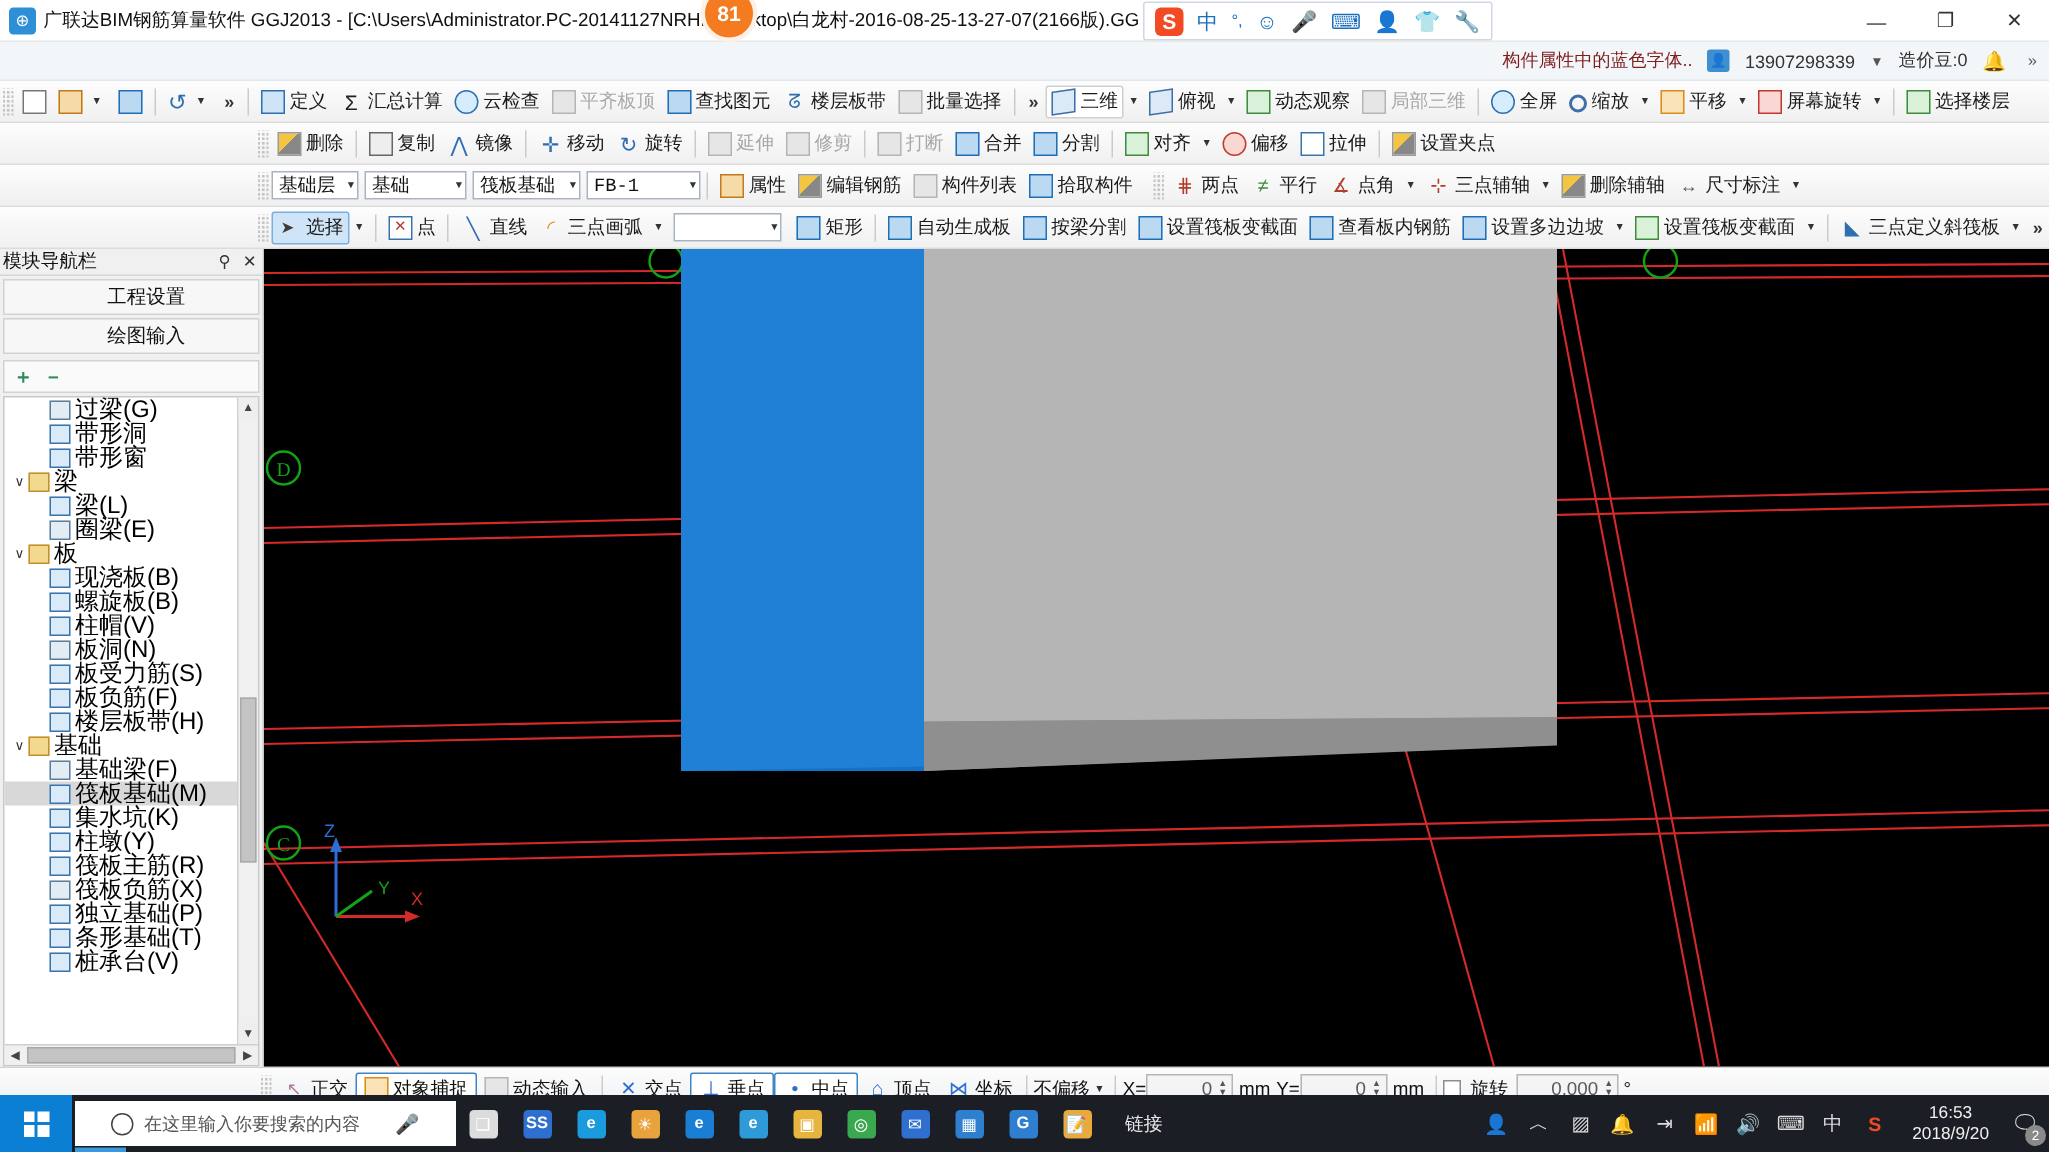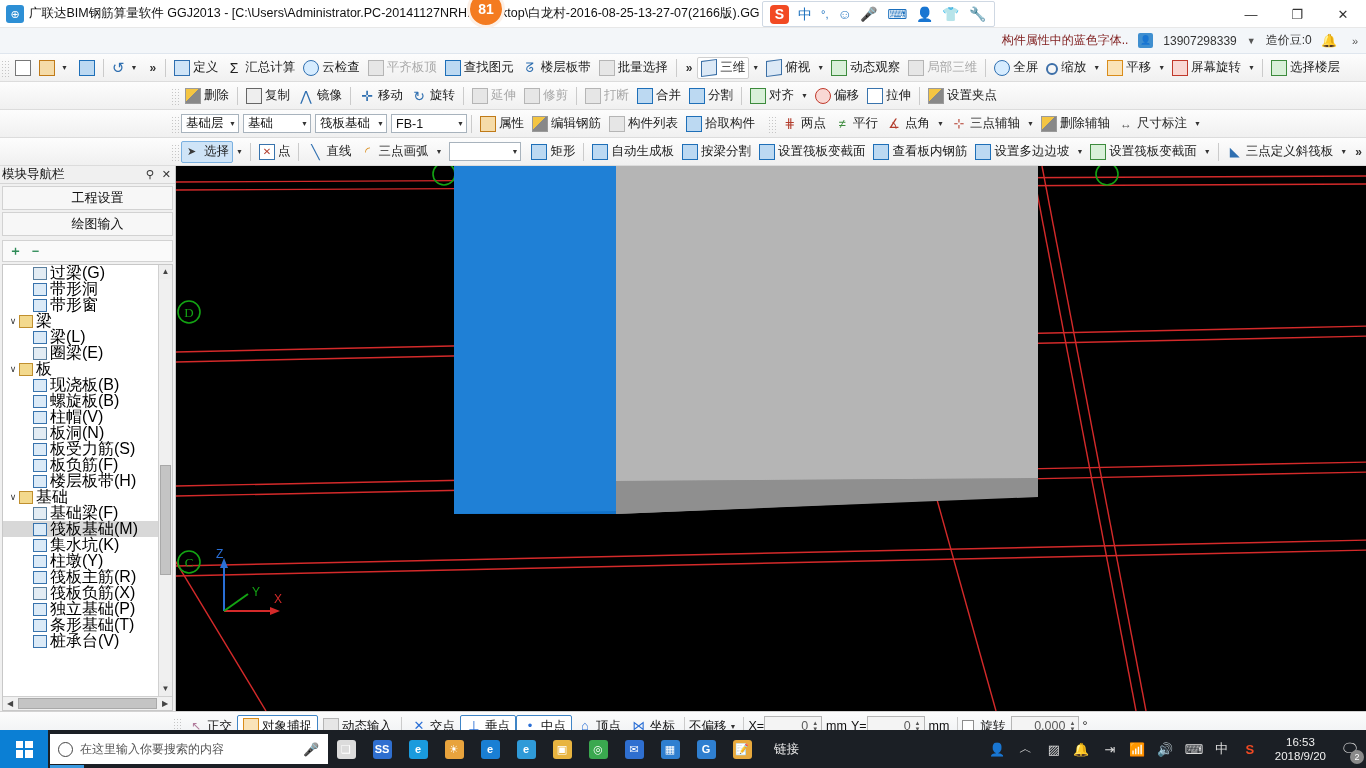--- a/index.html
+++ b/index.html
@@ -96,21 +96,21 @@
   .ico.orange { border:1.6px solid #d98c1a; background:#fae3b8; }
   .ico.circ { border:1.6px solid #2f6fb0; border-radius:50%; background:#d6ecff; }
   .ico.mag { border:2px solid #3d6fa8; border-radius:50%; width:12px; height:12px; margin-top:2px;}
   .ico.pen { background:linear-gradient(135deg,#f4c542 45%,#888 46%); border:1px solid #9a9a9a; }
   .ico.arrow { border:0; background:none; }
   .ico.arrow::after{ content:"\27A4"; font-size:11px; color:#3a3a3a; position:absolute; left:2px; top:1px;}
 
   .combo {
     height:19px; border:1px solid #a8b3bd; background:#fff; display:inline-flex;
     align-items:center; justify-content:space-between; font-size:12.5px;
-    padding:0 2px 0 4px; color:#111; flex:none;
+    padding:0 2px 0 4px; color:#111; flex:none;font-family:Liberation Mono, monospace;
   }
   .combo .cv { white-space:nowrap; overflow:hidden; }
   .combo .cb { font-size:7px; color:#333; padding-left:6px; }
 
   
   .body { display:flex; height:545px; }
 
   
   .nav {
     width:176px; background:#f0f0f0; border-right:1px solid #c6c6c6;
@@ -206,22 +206,22 @@
 
   
   .taskbar {
     position:absolute; left:0; bottom:0; width:1366px; height:38px; background:#1b1f25;
     display:flex; align-items:center; color:#e8e8e8;
   }
   .startbtn { width:48px; height:38px; background:#0b7fd4; display:flex; align-items:center; justify-content:center;}
   .winlogo { width:17px; height:17px; display:grid; grid-template-columns:1fr 1fr; grid-gap:2px;}
   .winlogo i { background:#fff; display:block; }
   .searchbox {
-    width:278px; height:30px; background:#fff; margin-left:2px; display:flex; align-items:center;
-    color:#555; font-size:12px; padding:0 8px; gap:7px;
+    width:254px; height:30px; background:#fff; margin-left:2px; display:flex; align-items:center;
+    color:#555; font-size:12px; padding:0 24px; gap:7px;
   }
   .searchbox .circ { width:15px;height:15px;border:1.6px solid #444;border-radius:50%; flex:none;}
   .searchbox .sp { flex:1; }
   .tbicon {
     width:36px; height:38px; display:flex; align-items:center; justify-content:center;
     font-size:15px; color:#e7e7e7;
   }
   .tbicon .sq { width:19px; height:19px; border-radius:3px; display:flex; align-items:center;
     justify-content:center; color:#fff; font-size:11px; font-weight:bold; }
   .tray { margin-left:auto; display:flex; align-items:center; gap:2px; padding-right:4px;}

